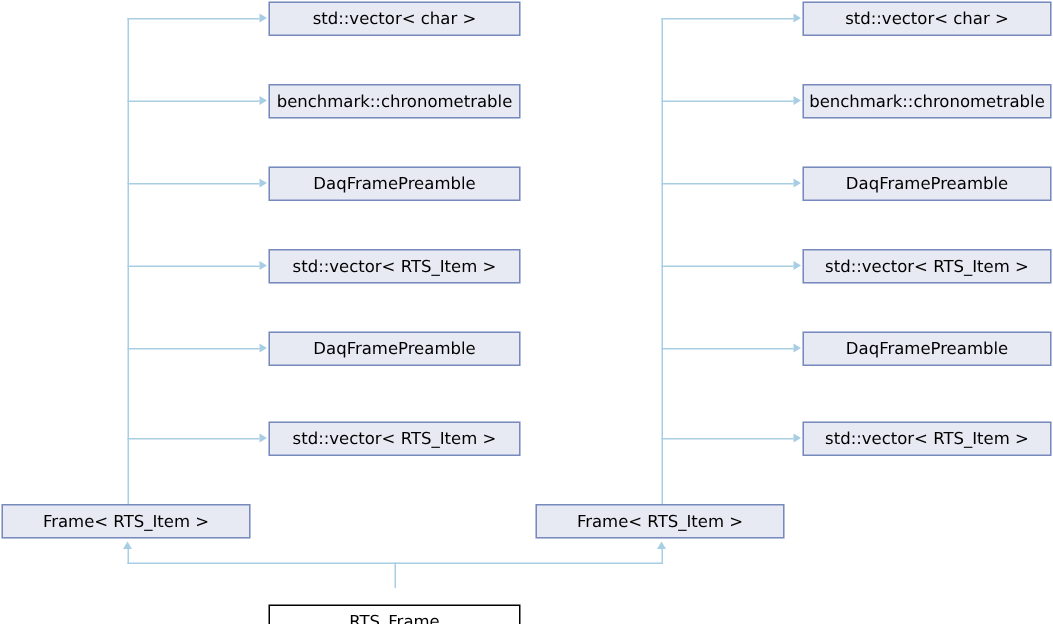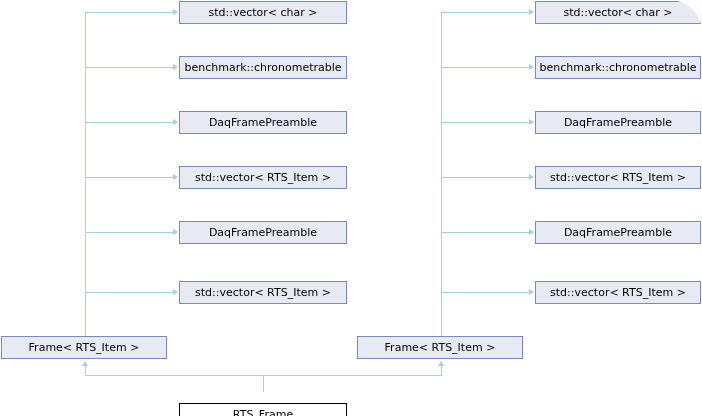--- a/index.html
+++ b/index.html
@@ -2,21 +2,20 @@
 <html><head>
 <meta charset="utf-8">
 <style>
   html,body{margin:0;padding:0;background:#ffffff;}
   #canvas{
     position:relative;
     width:702px;height:416px;
     background:#ffffff;
     overflow:hidden;
     font-family:"DejaVu Sans","Liberation Sans",sans-serif;
-    border-radius:32px;
   }
   .node{
     position:absolute;
     box-sizing:border-box;
     height:23px;
     border:1px solid #7789bd;
     background:#e7eaf3;
     color:#000000;
     font-size:11px;
     line-height:21px;

